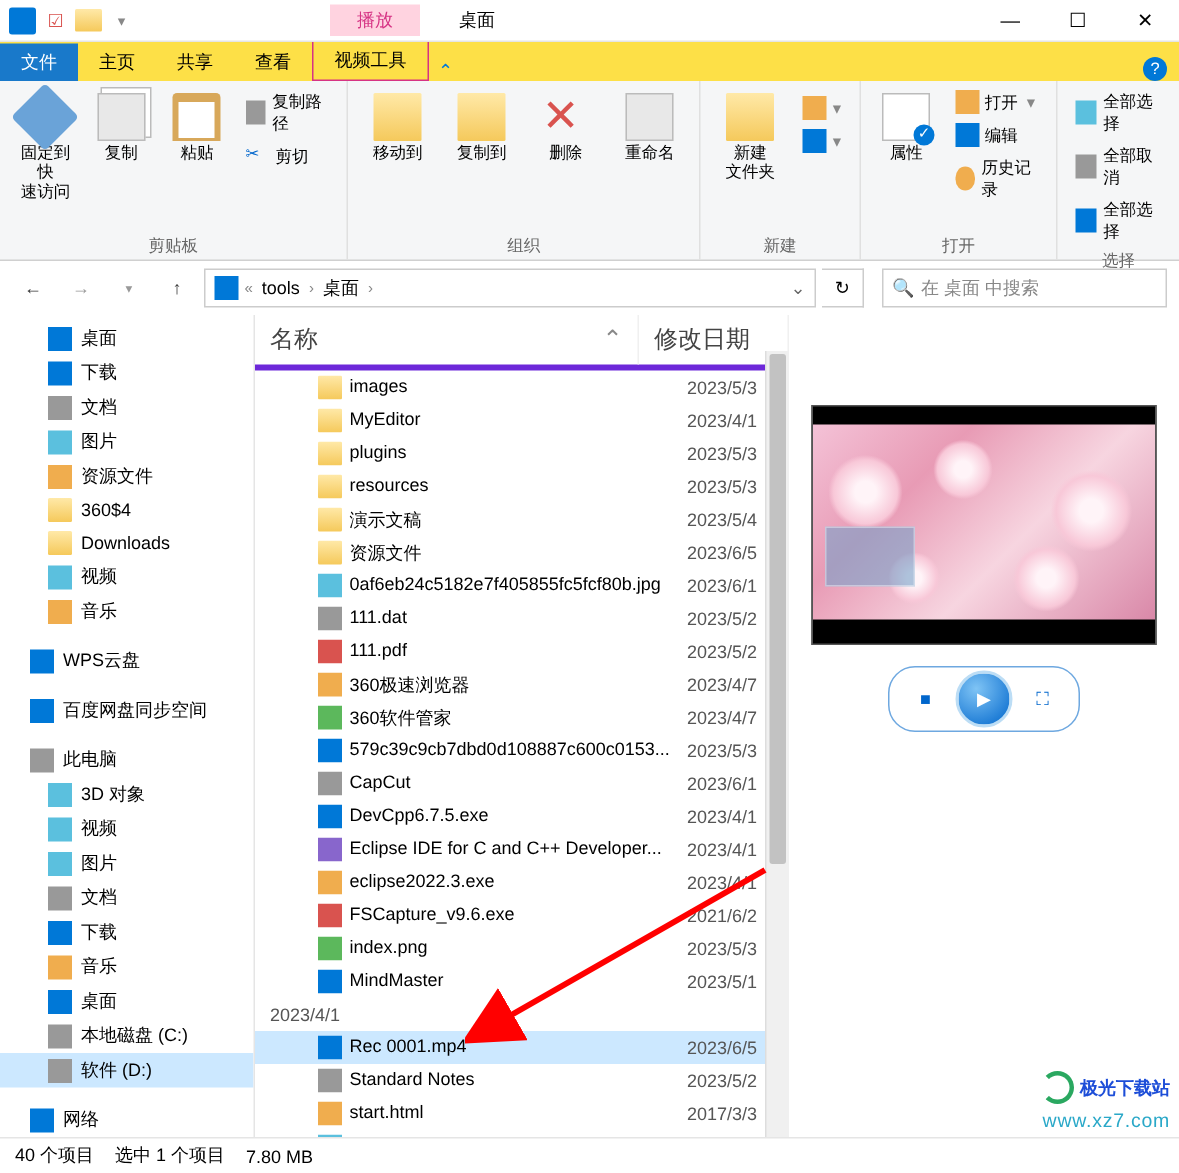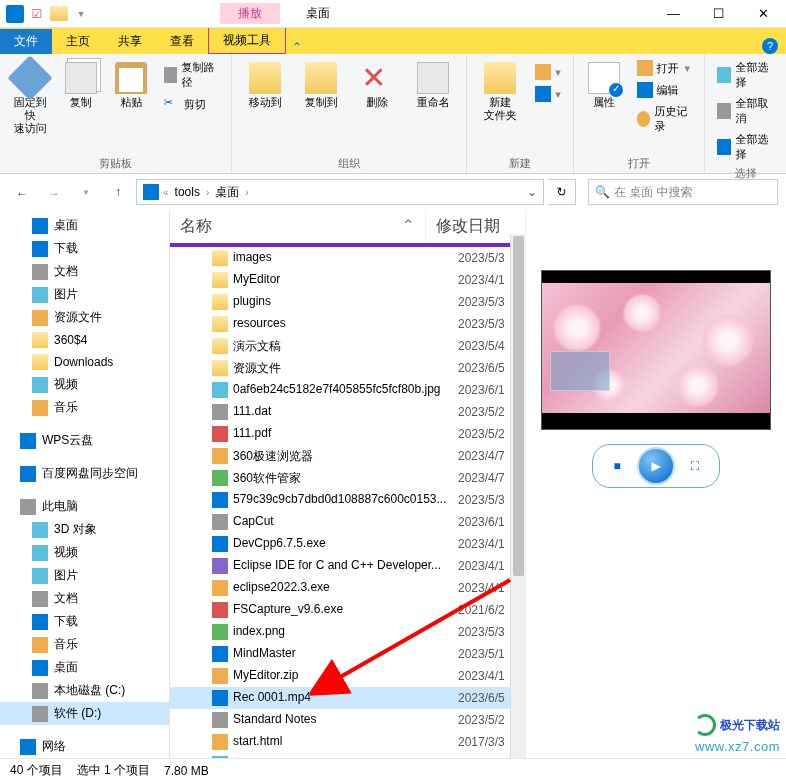--- a/index.html
+++ b/index.html
@@ -496,24 +496,20 @@
           <div class="fl-date">2023/5/3</div>
         </div>
         <div class="fl-row">
           <div class="fl-name">
             <div class="fl-icon i-blue"></div>
             <span>MindMaster</span>
           </div>
           <div class="fl-date">2023/5/1</div>
         </div>
         <div class="fl-row">
-          <div class="fl-name">
-            <div class="fl-icon i-orange"></div>
-            <span>MyEditor.zip</span>
-          </div>
           <div class="fl-date">2023/4/1</div>
         </div>
         <div class="fl-row sel">
           <div class="fl-name">
             <div class="fl-icon i-blue"></div>
             <span>Rec 0001.mp4</span>
           </div>
           <div class="fl-date">2023/6/5</div>
         </div>
         <div class="fl-row">

